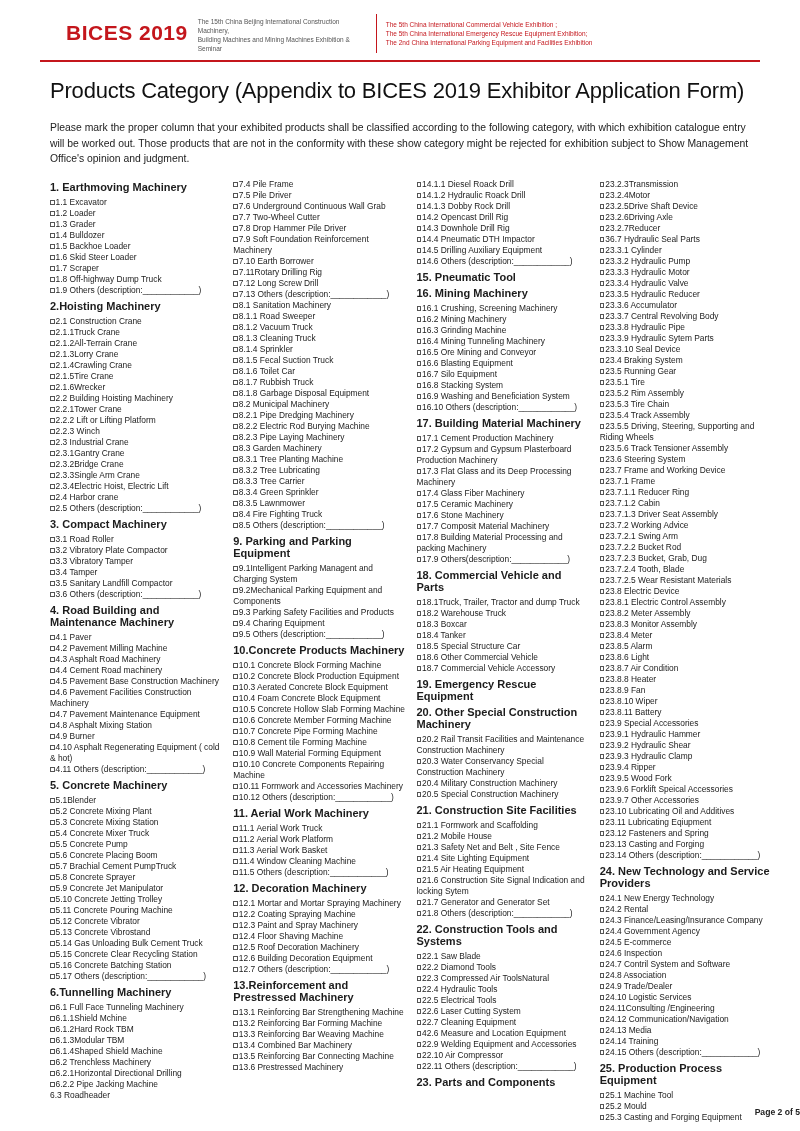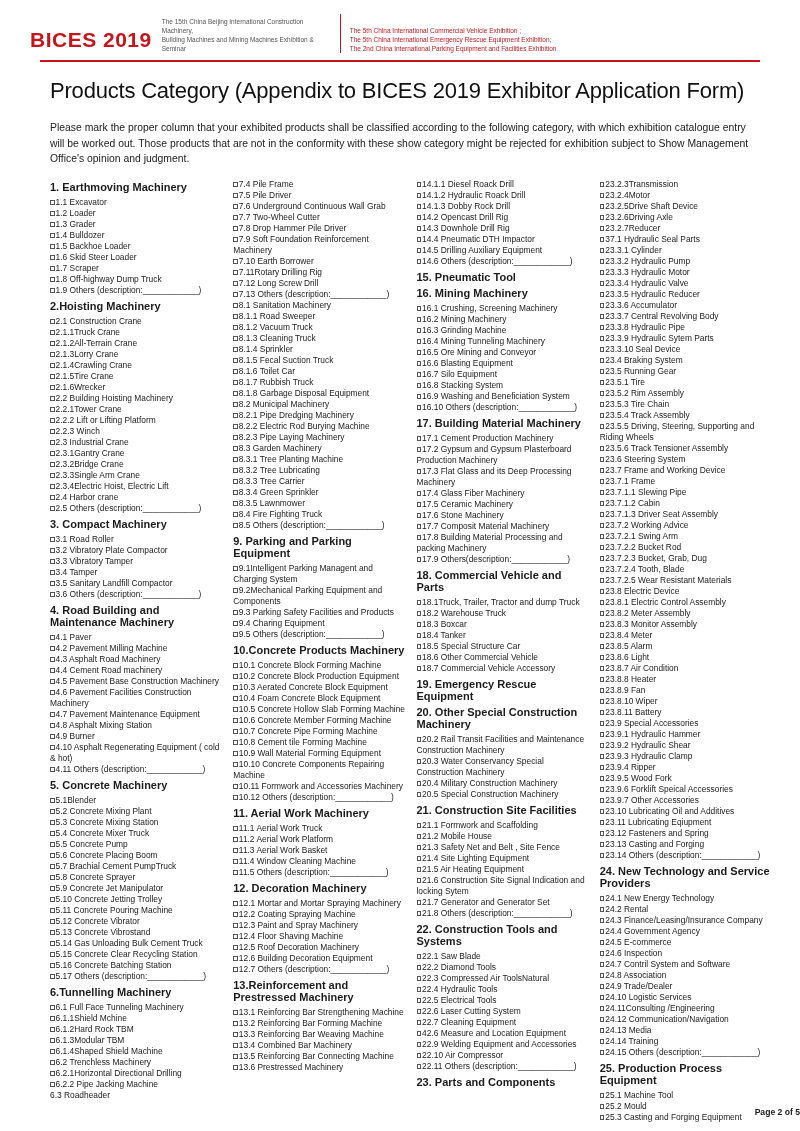--- a/index.html
+++ b/index.html
@@ -1,20 +1,20 @@
 <!DOCTYPE html>
 <html><head>
 <meta charset="utf-8">
 <style>
   html,body{margin:0;padding:0}
   body{
     width:800px;height:1131px;background:#ffffff;position:relative;overflow:hidden;
     font-family:"Liberation Sans",sans-serif;color:#1c1c1c;
   }
-  .header{display:flex;align-items:flex-end;padding:12px 40px 0 30px}
+  .header{display:flex;align-items:center;padding:12px 40px 0 66px}
   .logo{color:#c4161c;font-size:21px;font-weight:bold;letter-spacing:.5px;margin-right:10px;line-height:26px}
   .tag-left{font-size:6.5px;color:#555;line-height:9px;padding-top:5px;width:172px}
   .hdr-divider{width:1px;background:#c4161c;align-self:stretch;margin:2px 9px 0 6px}
   .tag-right{font-size:6.5px;color:#c4161c;line-height:9px;padding-top:2px}
   .rule{border-top:2px solid #c4161c;margin:7px 40px 0 40px}
   .title{font-size:22px;font-weight:400;color:#111;margin:16px 40px 16px 50px;letter-spacing:-.2px}
   .intro{font-size:10.4px;line-height:15.5px;margin:4px 50px 8px 50px;color:#222}
   .cols{display:flex;gap:9px;margin:12px 26px 0 50px}
   .col{flex:1;min-width:0}
   .sec{font-weight:bold;font-size:11px;line-height:12px;margin:4px 0 4px}
@@ -263,21 +263,21 @@
       <div class="item"><span class="cb"></span><span>22.10 Air Compressor</span></div>
       <div class="item"><span class="cb"></span><span>22.11 Others (description:____________)</span></div>
       <div class="sec">23. Parts and Components</div>
     </div>
     <div class="col">
       <div class="item"><span class="cb"></span><span>23.2.3Transmission</span></div>
       <div class="item"><span class="cb"></span><span>23.2.4Motor</span></div>
       <div class="item"><span class="cb"></span><span>23.2.5Drive Shaft Device</span></div>
       <div class="item"><span class="cb"></span><span>23.2.6Driving Axle</span></div>
       <div class="item"><span class="cb"></span><span>23.2.7Reducer</span></div>
-      <div class="item"><span class="cb"></span><span>37.1 Hydraulic Seal Parts</span></div>
+      <div class="item"><span class="cb"></span><span>36.7 Hydraulic Seal Parts</span></div>
       <div class="item"><span class="cb"></span><span>23.3.1 Cylinder</span></div>
       <div class="item"><span class="cb"></span><span>23.3.2 Hydraulic Pump</span></div>
       <div class="item"><span class="cb"></span><span>23.3.3 Hydraulic Motor</span></div>
       <div class="item"><span class="cb"></span><span>23.3.4 Hydraulic Valve</span></div>
       <div class="item"><span class="cb"></span><span>23.3.5 Hydraulic Reducer</span></div>
       <div class="item"><span class="cb"></span><span>23.3.6 Accumulator</span></div>
       <div class="item"><span class="cb"></span><span>23.3.7 Central Revolving Body</span></div>
       <div class="item"><span class="cb"></span><span>23.3.8 Hydraulic Pipe</span></div>
       <div class="item"><span class="cb"></span><span>23.3.9 Hydraulic Sytem Parts</span></div>
       <div class="item"><span class="cb"></span><span>23.3.10 Seal Device</span></div>
@@ -285,21 +285,21 @@
       <div class="item"><span class="cb"></span><span>23.5 Running Gear</span></div>
       <div class="item"><span class="cb"></span><span>23.5.1 Tire</span></div>
       <div class="item"><span class="cb"></span><span>23.5.2 Rim Assembly</span></div>
       <div class="item"><span class="cb"></span><span>23.5.3 Tire Chain</span></div>
       <div class="item"><span class="cb"></span><span>23.5.4 Track Assembly</span></div>
       <div class="item"><span class="cb"></span><span>23.5.5 Driving, Steering, Supporting and Riding Wheels</span></div>
       <div class="item"><span class="cb"></span><span>23.5.6 Track Tensioner Assembly</span></div>
       <div class="item"><span class="cb"></span><span>23.6 Steering System</span></div>
       <div class="item"><span class="cb"></span><span>23.7 Frame and Working Device</span></div>
       <div class="item"><span class="cb"></span><span>23.7.1 Frame</span></div>
-      <div class="item"><span class="cb"></span><span>23.7.1.1 Slewing Pipe</span></div>
+      <div class="item"><span class="cb"></span><span>23.7.1.1 Reducer Ring</span></div>
       <div class="item"><span class="cb"></span><span>23.7.1.2 Cabin</span></div>
       <div class="item"><span class="cb"></span><span>23.7.1.3 Driver Seat Assembly</span></div>
       <div class="item"><span class="cb"></span><span>23.7.2 Working Advice</span></div>
       <div class="item"><span class="cb"></span><span>23.7.2.1 Swing Arm</span></div>
       <div class="item"><span class="cb"></span><span>23.7.2.2 Bucket Rod</span></div>
       <div class="item"><span class="cb"></span><span>23.7.2.3 Bucket, Grab, Dug</span></div>
       <div class="item"><span class="cb"></span><span>23.7.2.4 Tooth, Blade</span></div>
       <div class="item"><span class="cb"></span><span>23.7.2.5 Wear Resistant Materials</span></div>
       <div class="item"><span class="cb"></span><span>23.8 Electric Device</span></div>
       <div class="item"><span class="cb"></span><span>23.8.1 Electric Control Assembly</span></div>

